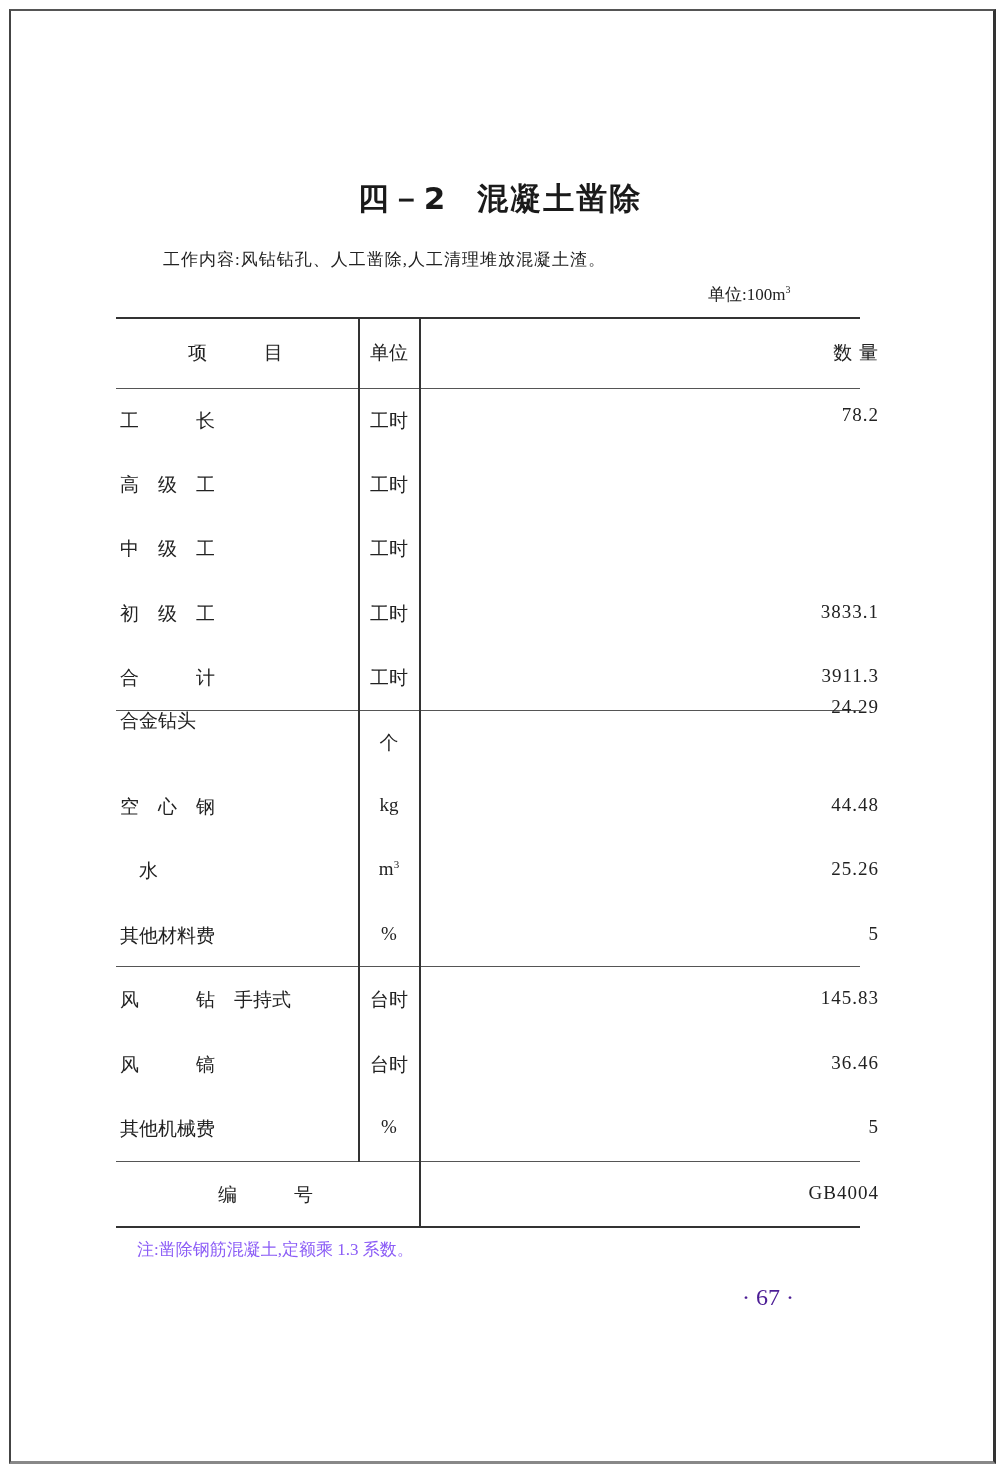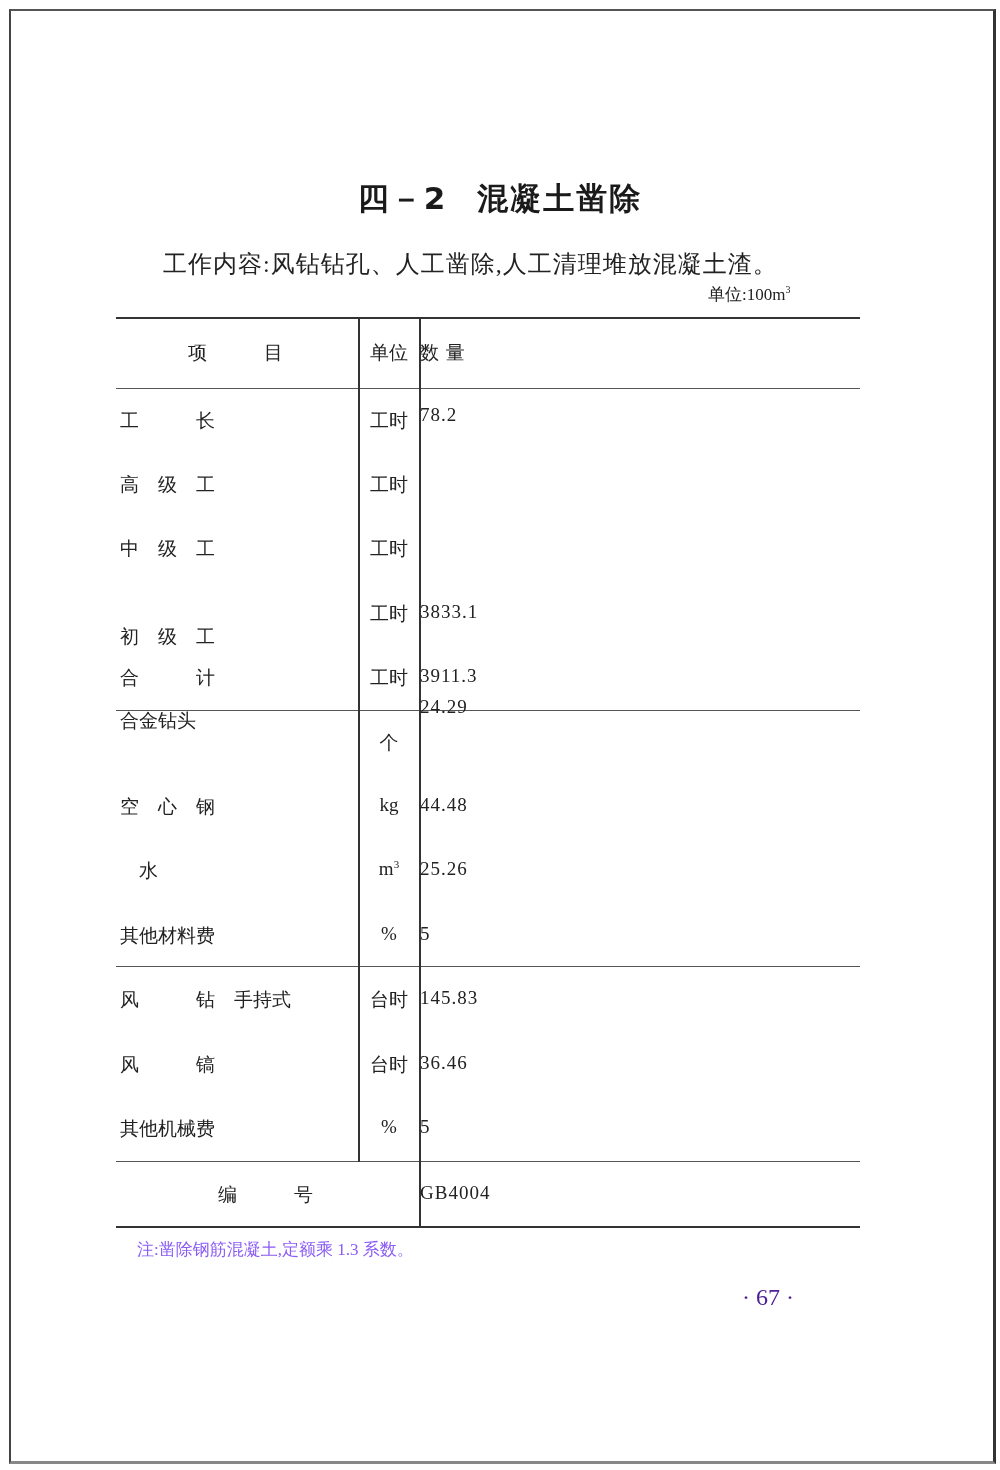--- a/index.html
+++ b/index.html
@@ -5,31 +5,31 @@
   html, body { margin: 0; padding: 0; background: #ffffff; }
   body { width: 1000px; height: 1470px; position: relative; overflow: hidden;
          font-family: "Liberation Serif", "DejaVu Serif", serif; color: #222; }
   .page-frame { position: absolute; left: 9px; top: 9px; width: 982px; height: 1450px;
                 border-left: 2px solid #444; border-top: 2px solid #555;
                 border-right: 3px solid #333; border-bottom: 3px solid #888; background: #fff; }
   .title { position: absolute; left: 0; width: 1000px; top: 178px; text-align: center;
            font-family: "DejaVu Sans", sans-serif; font-weight: bold; font-size: 31px; color: #1a1a1a;
            letter-spacing: 2px; }
   .title .num { margin-right: 30px; }
-  .work { position: absolute; left: 163px; top: 248px; font-size: 24px; color: #222; letter-spacing: 1px; }
+  .work { position: absolute; left: 163px; top: 248px; font-size: 17px; color: #222; letter-spacing: 1px; }
   .unit { position: absolute; left: 708px; top: 283px; font-size: 17px; color: #222; }
   .unit sup { font-size: 10px; }
   .hline { position: absolute; left: 116px; width: 744px; height: 2px; background: #333; }
   .hline.thin { height: 1px; background: #555; }
   .vline { position: absolute; width: 1.5px; background: #333; }
   .cell { position: absolute; font-size: 19px; color: #222; white-space: pre; }
   .hdr { position: absolute; top: 340px; font-size: 19px; color: #222; white-space: pre; }
   .name { left: 120px; }
   .unitc { left: 360px; width: 58px; text-align: center; }
-  .qty { left: 420px; width: 440px; text-align: left; letter-spacing: 1px; }
+  .qty { left: 420px; width: 440px; text-align: right; letter-spacing: 1px; padding-left: 19px; }
   .unitc sup { font-size: 11px; }
   .note { position: absolute; left: 137px; top: 1238px; font-size: 17px; color: #8b5cf6; }
   .pagenum { position: absolute; left: 742px; top: 1284px; font-size: 24px; color: #4c1d95; }
 </style>
 </head>
 <body>
 
 <div class="page-frame"></div>
 
 <div class="title"><span class="num">四－2</span><span>混凝土凿除</span></div>
@@ -60,21 +60,21 @@
     <div class="cell name" style="top:472px">高　级　工</div>
     <div class="cell unitc" style="top:472px">工时</div>
     <div class="cell qty" style="top:472px"></div>
   </div>
   <div>
     <div class="cell name" style="top:536px">中　级　工</div>
     <div class="cell unitc" style="top:536px">工时</div>
     <div class="cell qty" style="top:536px"></div>
   </div>
   <div>
-    <div class="cell name" style="top:624px">初　级　工</div>
+    <div class="cell name" style="top:601px">初　级　工</div>
     <div class="cell unitc" style="top:601px">工时</div>
     <div class="cell qty" style="top:601px">3833.1</div>
   </div>
   <div>
     <div class="cell name" style="top:665px">合　　　计</div>
     <div class="cell unitc" style="top:665px">工时</div>
     <div class="cell qty" style="top:665px">3911.3</div>
   </div>
   <div>
     <div class="cell name" style="top:708px">合金钻头</div>

